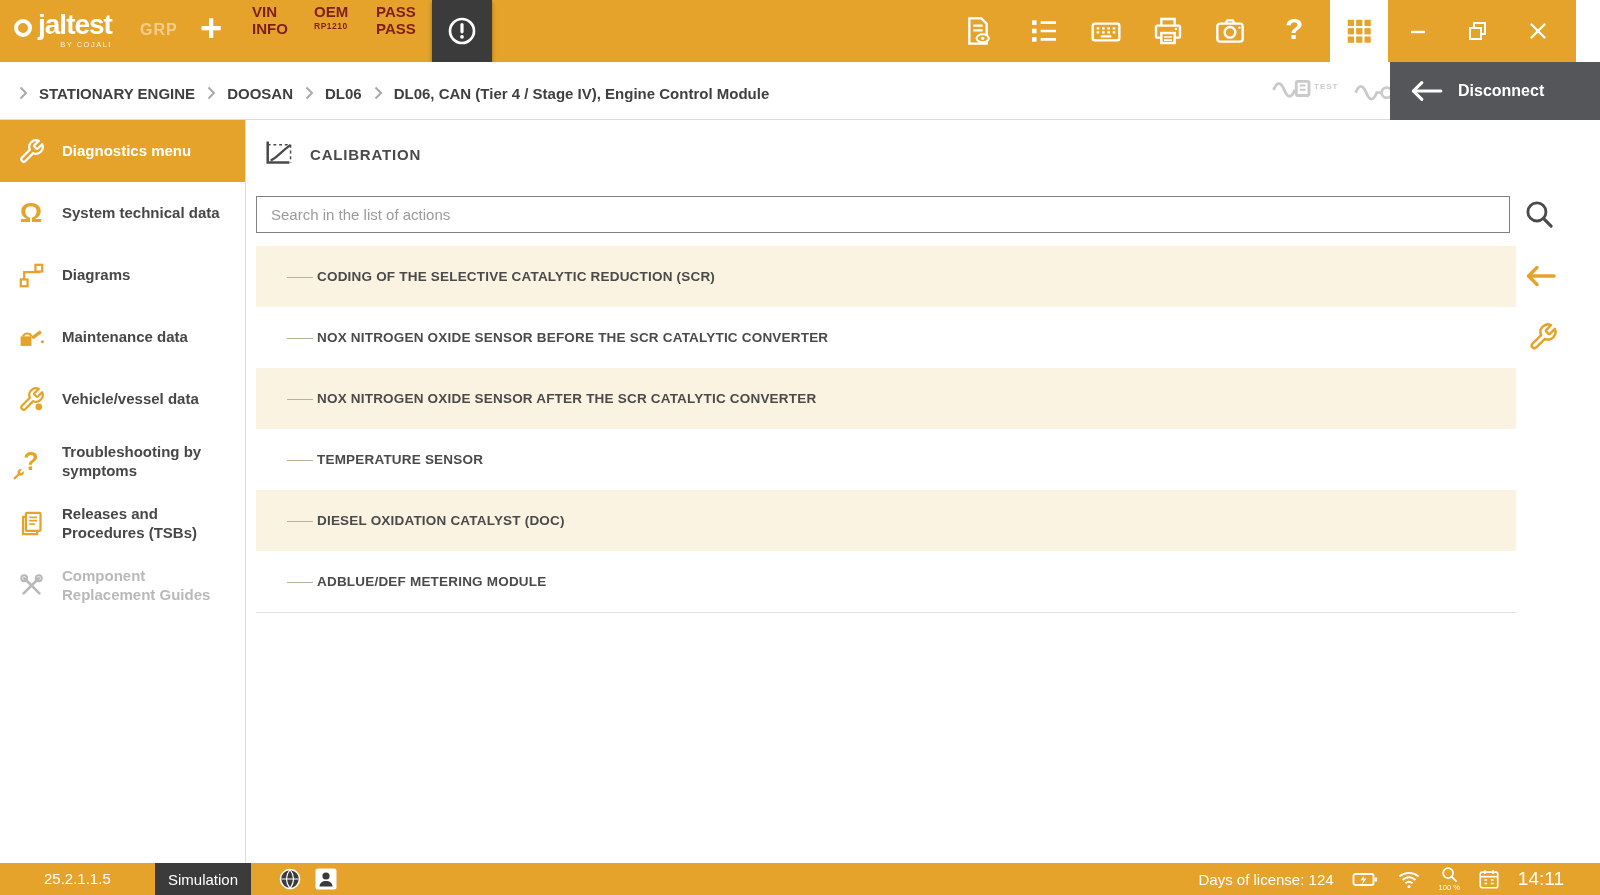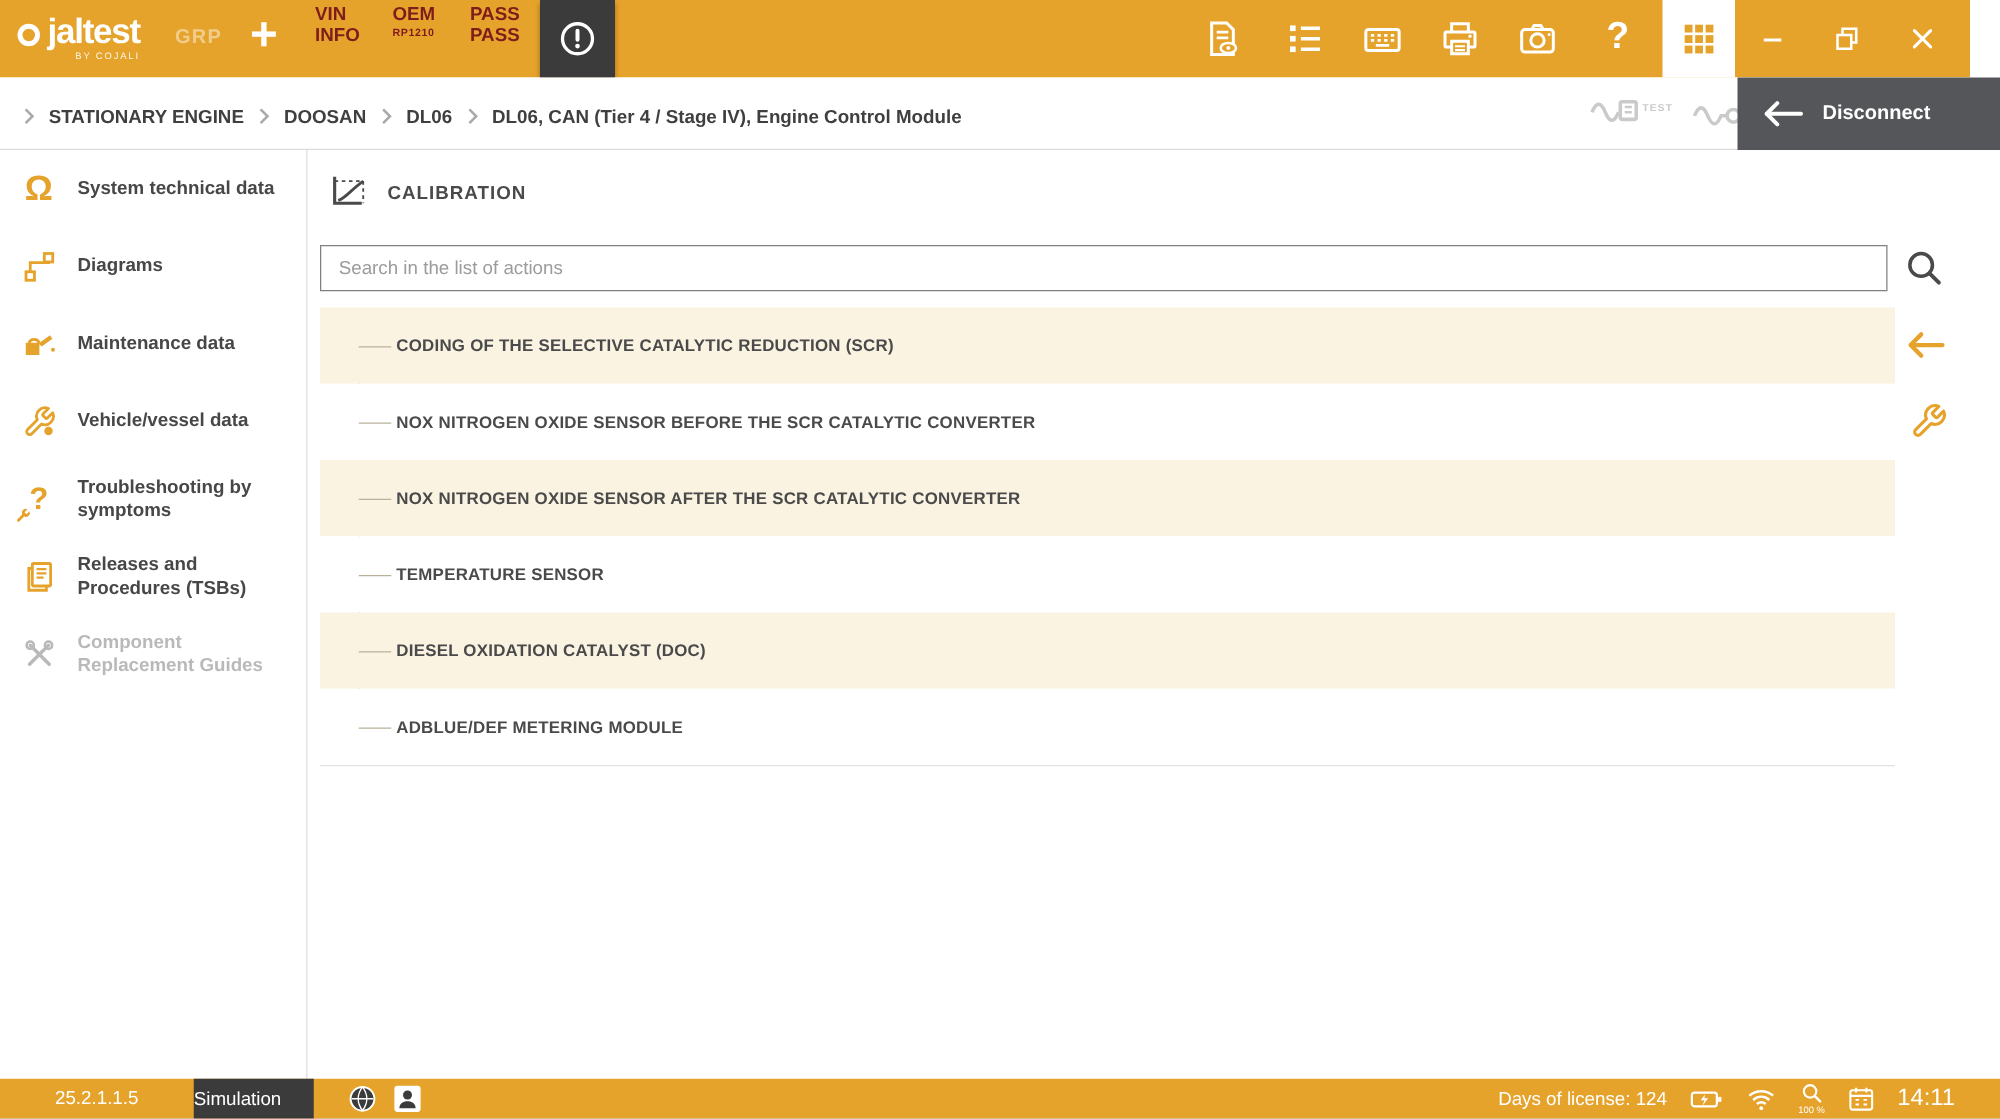--- a/index.html
+++ b/index.html
@@ -71,21 +71,21 @@
   .action-row.cream{background:var(--cream);}
   .action-row .stub{position:absolute;left:31px;top:50%;width:26px;height:1px;background:var(--treeline);}
   .a-label{font-size:13.5px;font-weight:bold;color:#4a4a4a;letter-spacing:.2px;}
   .list-end{position:absolute;left:256px;top:612px;width:1260px;border-top:1px solid #e2e2e2;}
   .nav-back-icon{position:absolute;left:1522px;top:262px;color:var(--accent);cursor:pointer;}
   .diag-mode-icon{position:absolute;left:1528px;top:322px;color:var(--accent);cursor:pointer;}
 
   
   .statusbar{position:absolute;left:0;top:863px;width:1600px;height:32px;background:var(--accent);color:#fff;}
   .version{position:absolute;left:44px;top:7px;font-size:15px;}
-  .simbox{position:absolute;left:155px;top:0;width:96px;height:32px;background:var(--darkbox);display:flex;align-items:center;font-size:15px;}
+  .simbox{position:absolute;left:155px;top:0;width:96px;height:32px;background:var(--darkbox);display:flex;align-items:center;justify-content:center;font-size:15px;}
   .sb-tile{position:absolute;top:4px;width:24px;height:24px;cursor:pointer;display:flex;align-items:center;justify-content:center;}
   .sb-right{position:absolute;right:36px;top:0;height:32px;display:flex;align-items:center;gap:18px;}
   .license{font-size:15px;white-space:nowrap;}
   .zoomwrap{display:flex;flex-direction:column;align-items:center;line-height:1;}
   .zoomwrap .zlabel{font-size:7.5px;margin-top:1px;}
   .clock{font-size:19px;}
   svg{display:block;}
 </style>
 </head>
 <body>
@@ -276,20 +276,28 @@
           <path d="M33 13H7" stroke="#fff" stroke-width="3" stroke-linecap="round"></path>
           <path d="M15 5 7 13l8 8" fill="none" stroke="#fff" stroke-width="3" stroke-linecap="round" stroke-linejoin="round"></path>
         </svg>
       </span>
       <span class="dlabel">Disconnect</span>
     </div>
   </div>
 
   <aside class="sidebar">
 
+    <div class="side-item active">
+      <span class="s-icon">
+        <svg width="27" height="27" viewBox="0 0 24 24">
+            <path d="M14.7 6.3a1 1 0 0 0 0 1.4l1.6 1.6a1 1 0 0 0 1.4 0l3.77-3.77a6 6 0 0 1-7.94 7.94l-6.91 6.91a2.12 2.12 0 0 1-3-3l6.91-6.91a6 6 0 0 1 7.94-7.94l-3.76 3.76z" fill="none" stroke="currentColor" stroke-width="2" stroke-linejoin="round"></path>
+          </svg>
+      </span>
+      <span class="s-label">Diagnostics menu</span>
+    </div>
 
     <div class="side-item">
       <span class="s-icon">
           <span class="omega">Ω</span>
         </span>
       <span class="s-label">System technical data</span>
     </div>
 
     <div class="side-item">
       <span class="s-icon">

